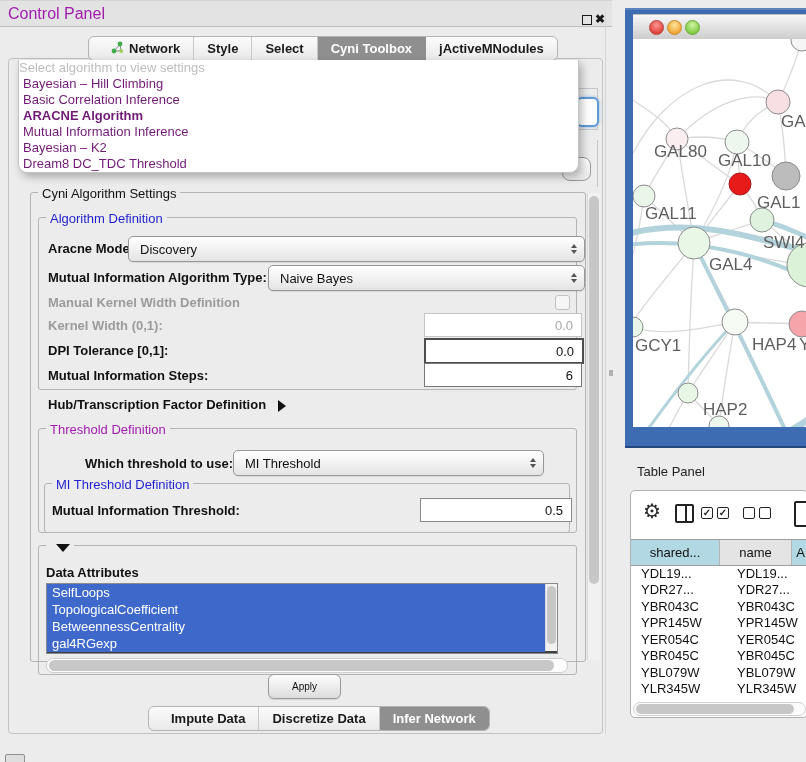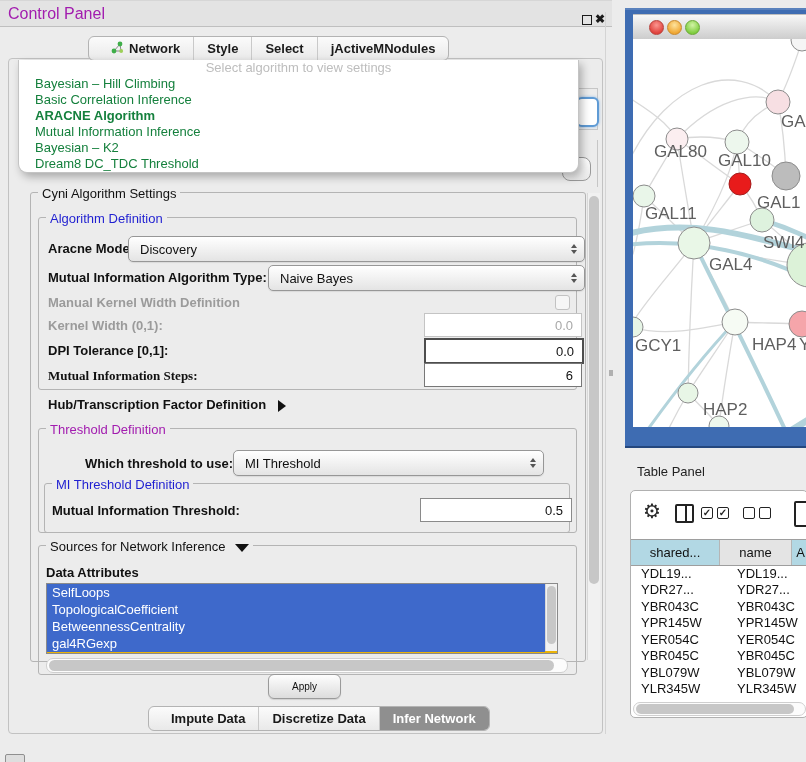--- a/index.html
+++ b/index.html
@@ -19,22 +19,22 @@
   .tabbar{display:flex;align-items:stretch;height:23px;background:linear-gradient(#fbfbfb,#e9e9e9);
           border:1px solid #b3b3b3;border-radius:6px;overflow:hidden;z-index:5;padding-left:9px;}
   .tab{font-size:13px;font-weight:bold;display:flex;align-items:center;gap:5px;
        padding:0 13px;border-right:1px solid #c9c9c9;color:#1a1a1a;white-space:nowrap;}
   .tab:last-child{border-right:none;}
   .tab.selected{background:#8f8f8f;color:#fff;border-right-color:#8f8f8f;}
   
   .dropdown{left:18px;top:60px;width:559px;height:112px;background:#fff;
             border:1px solid #c4c4c4;border-top:none;border-radius:0 0 9px 9px;
             box-shadow:3px 4px 8px rgba(0,0,0,0.28);z-index:50;overflow:hidden;}
-  .dd-header{text-align:center;color:#bdbdbd;font-size:13px;height:16px;line-height:16px;}
-  .dd-item{font-size:13px;height:16px;line-height:16px;padding-left:16px;color:#15803d;white-space:nowrap;}
+  .dd-header{text-align:left;color:#bdbdbd;font-size:13px;height:16px;line-height:16px;}
+  .dd-item{font-size:13px;height:16px;line-height:16px;padding-left:4px;color:#701a75;white-space:nowrap;}
   .dd-item.bold{font-weight:bold;}
   
   .frag1{left:560px;top:88px;width:37px;height:40px;border:1px solid #c6c6c6;border-left:none;z-index:2;}
   .fragcombo{left:576px;top:97px;width:19px;height:26px;border:2px solid #5f9bd5;border-radius:6px;
              background:#fff;box-shadow:0 0 3px #8cb8e4;z-index:3;}
   .frag2{left:560px;top:140px;width:37px;height:47px;border-right:1px solid #c6c6c6;z-index:2;}
   .fragcorner{left:562px;top:157px;width:27px;height:22px;border:1px solid #9a9a9a;border-radius:8px;
               background:linear-gradient(#fff,#e8e8e8);z-index:2;}
   
   .fs{border:1px solid #b4b4b4;border-radius:3px;}
@@ -53,21 +53,21 @@
           border-bottom:4.5px solid #555;}
   .tri-down{width:0;height:0;border-left:3.5px solid transparent;border-right:3.5px solid transparent;
             border-top:4.5px solid #555;}
   .tfield{position:absolute;background:#fff;font-size:13px;display:flex;align-items:center;
           justify-content:flex-end;padding-right:8px;}
   .chk{position:absolute;width:13px;height:13px;border:1px solid #c2c2c2;border-radius:3px;background:#f6f6f6;}
   .btn{position:absolute;border:1px solid #9a9a9a;border-radius:6px;
        background:linear-gradient(#fefefe,#dcdcdc);font-size:10px;display:flex;align-items:center;
        justify-content:center;box-shadow:0 1px 1px rgba(0,0,0,0.12);}
   
-  .attr-list{left:46px;top:583px;width:510px;height:69px;border:1px solid #8a8a8a;background:#eab308;overflow:hidden;}
+  .attr-list{left:46px;top:583px;width:510px;height:69px;border:1px solid #8a8a8a;background:#404040;overflow:hidden;}
   .attr-item{height:17px;line-height:17px;background:#3e69cb;color:#fff;font-size:13px;
              padding-left:5px;margin-right:12px;white-space:nowrap;}
   .vsb{position:absolute;background:#f1f1f1;border-left:1px solid #d8d8d8;}
   .vsb .thumb{position:absolute;left:1px;right:1px;background:#c7c7c7;border-radius:5px;}
   .hsb{position:absolute;background:#fcfcfc;border:1px solid #cfcfcf;border-radius:7px;}
   .hsb .thumb{position:absolute;top:1px;bottom:1px;background:#c7c7c7;border-radius:6px;}
   
   .netwin{left:625px;top:8px;width:181px;height:438px;background:#3e6cb2;border-top:2px solid #5a82bd;}
   .netwin .btmline{position:absolute;left:0;bottom:0;width:100%;height:2px;background:#24477e;}
   .nettitle{position:absolute;left:8px;top:4px;width:173px;height:25px;
@@ -121,20 +121,23 @@
           <circle cx="10.2" cy="10" r="1.9" fill="#9ccf57"></circle>
         </svg></span>
       <span>Network</span>
     </div>
     <div class="tab">
       <span>Style</span>
     </div>
     <div class="tab">
       <span>Select</span>
     </div>
+    <div class="tab selected">
+      <span>Cyni Toolbox</span>
+    </div>
     <div class="tab">
       <span>jActiveMNodules</span>
     </div>
   </div>
 
 <div class="abs content-panel"></div>
 
 <div class="abs frag1"></div>
 <div class="abs fragcombo"></div>
 <div class="abs frag2"></div>
@@ -182,21 +185,21 @@
 
 <div class="lbl gray" style="left:48px;top:295px;">Manual Kernel Width Definition</div>
 <div class="chk" style="left:555px;top:295px;"></div>
 
 <div class="lbl gray" style="left:48px;top:318px;font-weight:bold;">Kernel Width (0,1):</div>
 <div class="tfield" style="left:424px;top:313px;width:148px;height:22px;border:1px solid #c4c4c4;color:#a8a8a8;">0.0</div>
 
 <div class="lbl" style="left:48px;top:343px;">DPI Tolerance [0,1]:</div>
 <div class="tfield" style="left:424px;top:338px;width:148px;height:22px;border:2px solid #4d4d4d;">0.0</div>
 
-<div class="lbl" style="left:48px;top:368px;font-family:Liberation Serif, serif;">Mutual Information Steps:</div>
+<div class="lbl" style="left:48px;top:368px;">Mutual Information Steps:</div>
 <div class="tfield" style="left:424px;top:363px;width:148px;height:22px;border:1px solid #777;">6</div>
 
 <div class="lbl" style="left:48px;top:397px;">
   <span>Hub/Transcription Factor Definition</span>
   <span style="display:inline-block;margin-left:8px;width:0;height:0;border-top:6px solid transparent;border-bottom:6px solid transparent;border-left:8px solid #111;vertical-align:middle;"></span>
 </div>
 
 <div class="abs fs" style="left:38px;top:428px;width:537px;height:103px;"></div>
 <div class="legend leg-green" style="left:46px;top:422px;">Threshold Definition</div>
 
@@ -209,21 +212,20 @@
     </span>
 </div>
 
 <div class="abs fs" style="left:44px;top:483px;width:524px;height:48px;"></div>
 <div class="legend leg-blue" style="left:52px;top:477px;">MI Threshold Definition</div>
 <div class="lbl" style="left:52px;top:503px;">Mutual Information Threshold:</div>
 <div class="tfield" style="left:420px;top:498px;width:142px;height:22px;border:1px solid #8a8a8a;">0.5</div>
 
 <div class="abs fs" style="left:38px;top:545px;width:537px;height:128px;"></div>
 <div class="legend" style="left:46px;top:539px;">
-  <span>Sources for Network Inference</span>
   <span style="display:inline-block;margin-left:6px;width:0;height:0;border-left:7px solid transparent;border-right:7px solid transparent;border-top:8px solid #111;vertical-align:middle;"></span>
 </div>
 <div class="lbl" style="left:46px;top:565px;">Data Attributes</div>
 
 <div class="abs attr-list" id="attr-list">
     <div class="attr-item">SelfLoops</div>
     <div class="attr-item">TopologicalCoefficient</div>
     <div class="attr-item">BetweennessCentrality</div>
     <div class="attr-item">gal4RGexp</div>
   </div>

